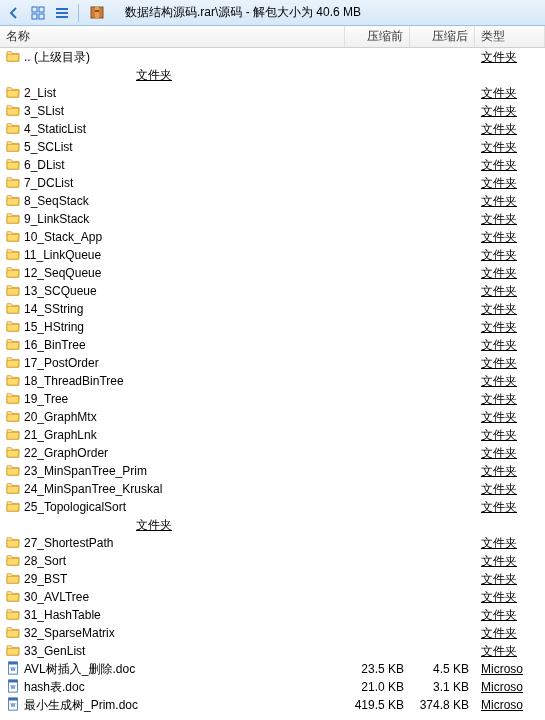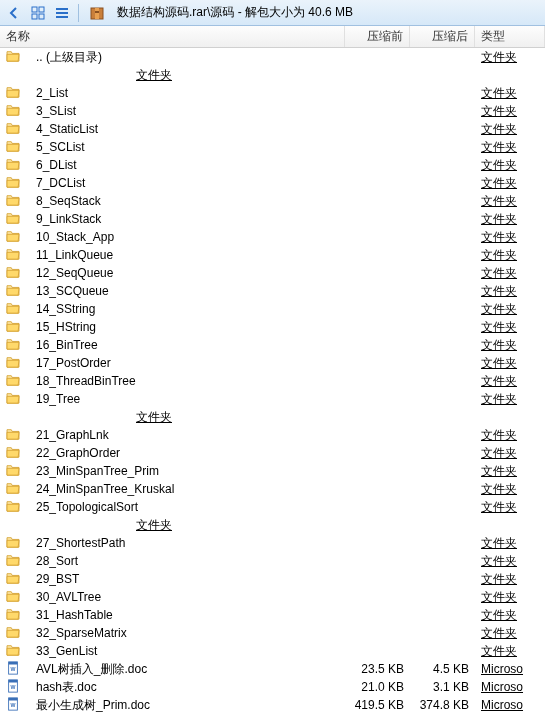--- a/index.html
+++ b/index.html
@@ -1,31 +1,31 @@
 <!DOCTYPE html>
 <html><head>
 <meta charset="utf-8">
 <style>
 * { margin: 0; padding: 0; box-sizing: border-box; }
 body { font-family: "Microsoft YaHei", "SimSun", Arial, sans-serif; font-size: 12px; background: #fff; width: 545px; height: 720px; overflow: hidden; }
 .toolbar { height: 26px; background: linear-gradient(#eaf3fb, #d6e8f8); border-bottom: 1px solid #a0c0e0; display: flex; align-items: center; padding: 0 4px; gap: 4px; }
 .tool-btn { width: 20px; height: 20px; display: flex; align-items: center; justify-content: center; border: 1px solid transparent; }
 .divider { width: 1px; height: 18px; background: #a0c0e0; margin: 0 2px; }
-.path-bar { display: flex; align-items: flex-end; gap: 12px; flex: 1; padding-left: 4px; }
+.path-bar { display: flex; align-items: flex-start; gap: 20px; flex: 1; padding-left: 4px; }
 .path-text { font-size: 12px; color: #000; }
 .header-row { height: 22px; background: linear-gradient(#fdfdfd, #f0f0f0); border-bottom: 1px solid #d0d0d0; display: flex; align-items: center; }
 .col { padding: 0 6px; font-size: 12px; color: #333; border-right: 1px solid #e0e0e0; height: 100%; display: flex; align-items: center; }
 .col-name { width: 345px; }
 .col-before { width: 65px; justify-content: flex-end; }
 .col-after { width: 65px; justify-content: flex-end; }
 .col-type { width: 70px; }
 .list-body { overflow-y: auto; height: calc(720px - 26px - 22px); }
 .row { height: 18px; display: flex; align-items: center; padding: 0; }
 .cell { padding: 0 6px; font-size: 12px; color: #000; display: flex; align-items: center; overflow: hidden; white-space: nowrap; }
-.cell-name { width: 345px; gap: 16px; }
+.cell-name { width: 345px; gap: 4px; }
 .cell-before { width: 65px; justify-content: flex-end; text-align: right; }
 .cell-after { width: 65px; justify-content: flex-end; }
 .cell-type { width: 70px; text-decoration: underline; }
 .folder-icon { width: 14px; height: 12px; flex-shrink: 0; }
 .doc-icon { width: 14px; height: 14px; flex-shrink: 0; }
 </style>
 </head>
 <body>
 
 <div class="toolbar">
@@ -295,20 +295,27 @@
             <path d="M1 2 L6 2 L7 4 L15 4 L15 13 L1 13 Z" fill="#ffe9a8" stroke="#d4a030"></path>
             <path d="M1 5 L15 5 L14 13 L1 13 Z" fill="#ffd96b" stroke="#d4a030"></path>
           </svg></span>
         <span>19_Tree</span>
       </div>
       <div class="cell cell-before"></div>
       <div class="cell cell-after"></div>
       <div class="cell cell-type">文件夹</div>
     </div>
     <div class="row">
+      <div class="cell cell-name">
+        <span><svg class="folder-icon" viewBox="0 0 16 14">
+            <path d="M1 2 L6 2 L7 4 L15 4 L15 13 L1 13 Z" fill="#ffe9a8" stroke="#d4a030"></path>
+            <path d="M1 5 L15 5 L14 13 L1 13 Z" fill="#ffd96b" stroke="#d4a030"></path>
+          </svg></span>
+        <span>20_GraphMtx</span>
+      </div>
       <div class="cell cell-before"></div>
       <div class="cell cell-after"></div>
       <div class="cell cell-type">文件夹</div>
     </div>
     <div class="row">
       <div class="cell cell-name">
         <span><svg class="folder-icon" viewBox="0 0 16 14">
             <path d="M1 2 L6 2 L7 4 L15 4 L15 13 L1 13 Z" fill="#ffe9a8" stroke="#d4a030"></path>
             <path d="M1 5 L15 5 L14 13 L1 13 Z" fill="#ffd96b" stroke="#d4a030"></path>
           </svg></span>

